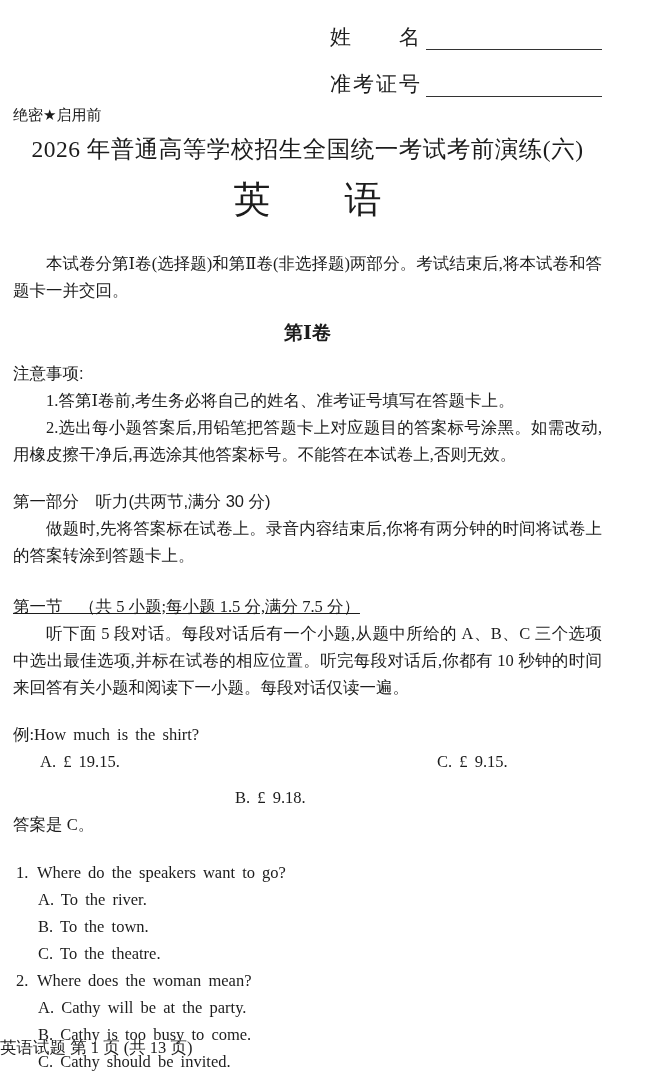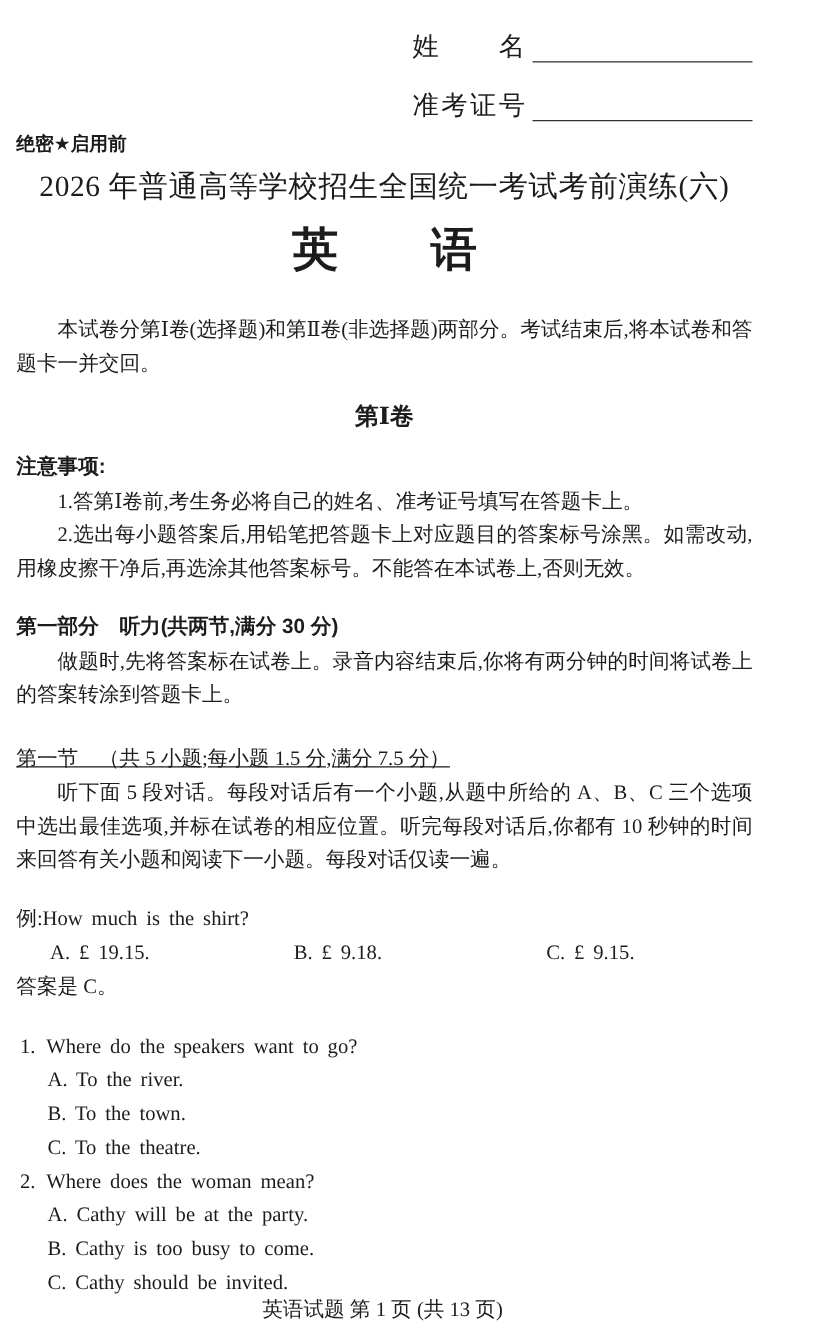--- a/index.html
+++ b/index.html
@@ -15,21 +15,21 @@
     width: 612px; height: 1074px;
     padding: 12px 10px 0 13px;
     background: #fff;
   }
   
   .fields { width: 272px; margin-left: auto; margin-right: 0; }
   .field-row { display: flex; align-items: flex-end; height: 38px; margin-bottom: 9px; }
   .field-label { font-size: 21px; letter-spacing: 2px; white-space: pre; line-height: 1; padding-bottom: 2px; }
   .field-line { flex: 1; border-bottom: 1.5px solid #333; margin-left: 4px; height: 100%; }
 
-  .bold-sans { font-family: "Liberation Sans", "DejaVu Sans", sans-serif; font-weight: bold; }
+  .bold-sans { font-family: "Liberation Sans", "DejaVu Sans", sans-serif; font-weight: normal; }
 
   .secrecy { font-size: 15px; margin-top: 8px; }
   .exam-title { text-align: center; font-size: 23.5px; margin-top: 8px; white-space: nowrap; letter-spacing: 0.5px; }
   .subject { text-align: center; font-size: 37px; margin-top: 14px; line-height: 1.15; }
 
   .para { font-size: 16.5px; line-height: 27px; text-align: justify; }
   .ti { text-indent: 2em; }
   .intro { margin-top: 28px; }
 
   .part1-heading { text-align: center; font-size: 19px; font-weight: bold; margin: 16px 0 14px 0; }
@@ -37,29 +37,29 @@
   .notice-heading { font-size: 16.5px; line-height: 27px; }
   .section-heading { font-size: 16.5px; line-height: 27px; margin-top: 20px; }
   .sub-heading { font-size: 16.5px; line-height: 27px; margin-top: 24px; text-decoration: underline; }
 
   .en { word-spacing: 3px; }
 
   .example { margin-top: 20px; }
   .ex-prompt { font-size: 16.5px; line-height: 27px; }
   .ex-options { display: flex; font-size: 16.5px; line-height: 27px; }
   .ex-opt-a { margin-left: 27px; width: 195px; }
-  .ex-opt-b { width: 202px; }
+  .ex-opt-b { width: 202px; margin-top: 36px; }
   .ex-answer { font-size: 16.5px; line-height: 27px; }
 
   .questions { margin-top: 21px; }
   .question-line { font-size: 16.5px; line-height: 27px; }
   .qnum { display: inline-block; width: 24px; padding-left: 3px; box-sizing: border-box; }
   .option-line { font-size: 16.5px; line-height: 27px; padding-left: 25px; }
 
-  .footer { position: absolute; left: 0; right: 0; top: 1037px; text-align: center; font-size: 16.5px; }
+  .footer { position: absolute; left: 0; right: 0; top: 1037px; font-size: 16.5px; }
 </style>
 </head>
 <body>
 
 <div class="page">
 
   <div class="fields">
     <div class="field-row">
       <span class="field-label">姓　　名</span>
       <span class="field-line"></span>

